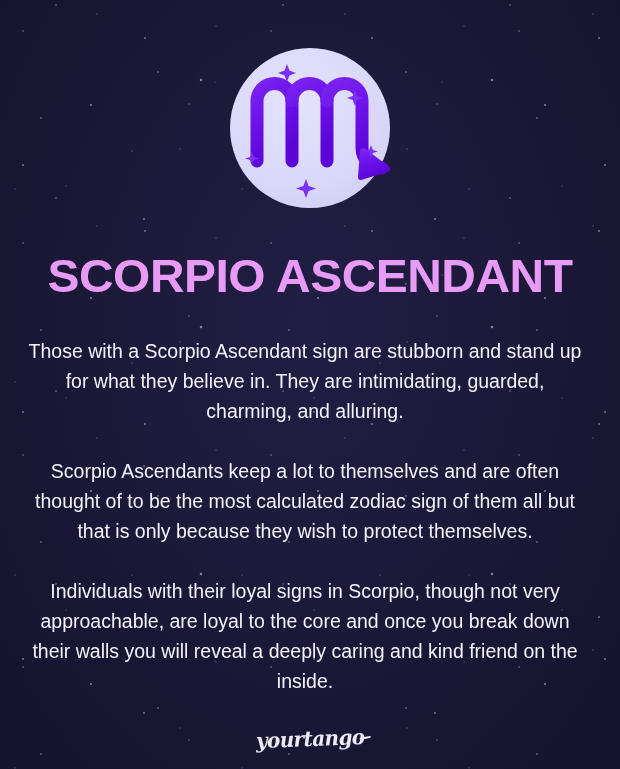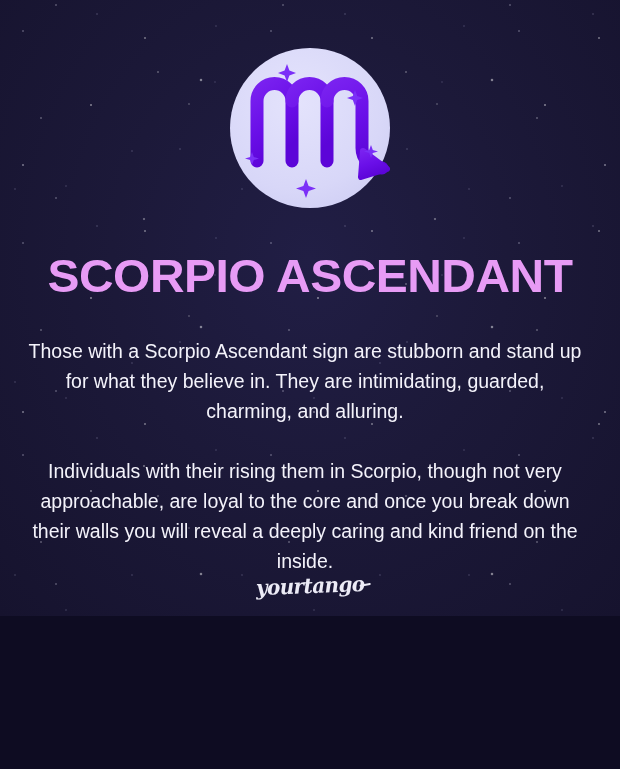--- a/index.html
+++ b/index.html
@@ -7,21 +7,21 @@
     padding: 0;
     background: #0e0c22;
   }
   body {
     font-family: "Liberation Sans", sans-serif;
   }
 
   #poster {
     position: relative;
     width: 620px;
-    height: 616px;
+    height: 769px;
     overflow: hidden;
     background-color: #1d1a3d;
     background-image:
       radial-gradient(ellipse at 50% 42%, #211e45 0%, #1c1939 45%, #16132e 100%);
   }
 
   
   .stars {
     position: absolute;
     inset: 0;
@@ -176,20 +176,21 @@
         <path d="M 22 104 L 23.8 109 L 29 110.5 L 23.8 112 L 22 117 L 20.2 112 L 15 110.5 L 20.2 109 Z"></path>
         <path d="M 76 131 L 78.6 138 L 86 140.5 L 78.6 143 L 76 150 L 73.4 143 L 66 140.5 L 73.4 138 Z"></path>
       </g>
     </svg>
   </div>
 
   <div id="title">SCORPIO ASCENDANT</div>
 
   <div id="copy">
     <p>Those with a Scorpio Ascendant sign are stubborn and stand up for what they believe in. They are intimidating, guarded, charming, and alluring.</p>
-    <p>Individuals with their rising them in Scorpio, though not very approachable, are loyal to the core and once you break down their walls you will reveal a deeply caring and kind friend on the inside.</p>
+    <p>Scorpio Ascendants keep a lot to themselves and are often thought of to be the most calculated zodiac sign of them all but that is only because they wish to protect themselves.</p>
+    <p>Individuals with their loyal signs in Scorpio, though not very approachable, are loyal to the core and once you break down their walls you will reveal a deeply caring and kind friend on the inside.</p>
   </div>
 
   <div id="logo">
     <span id="logo-text">yourtango</span>
   </div>
 
 </div>
 
 </body></html>

